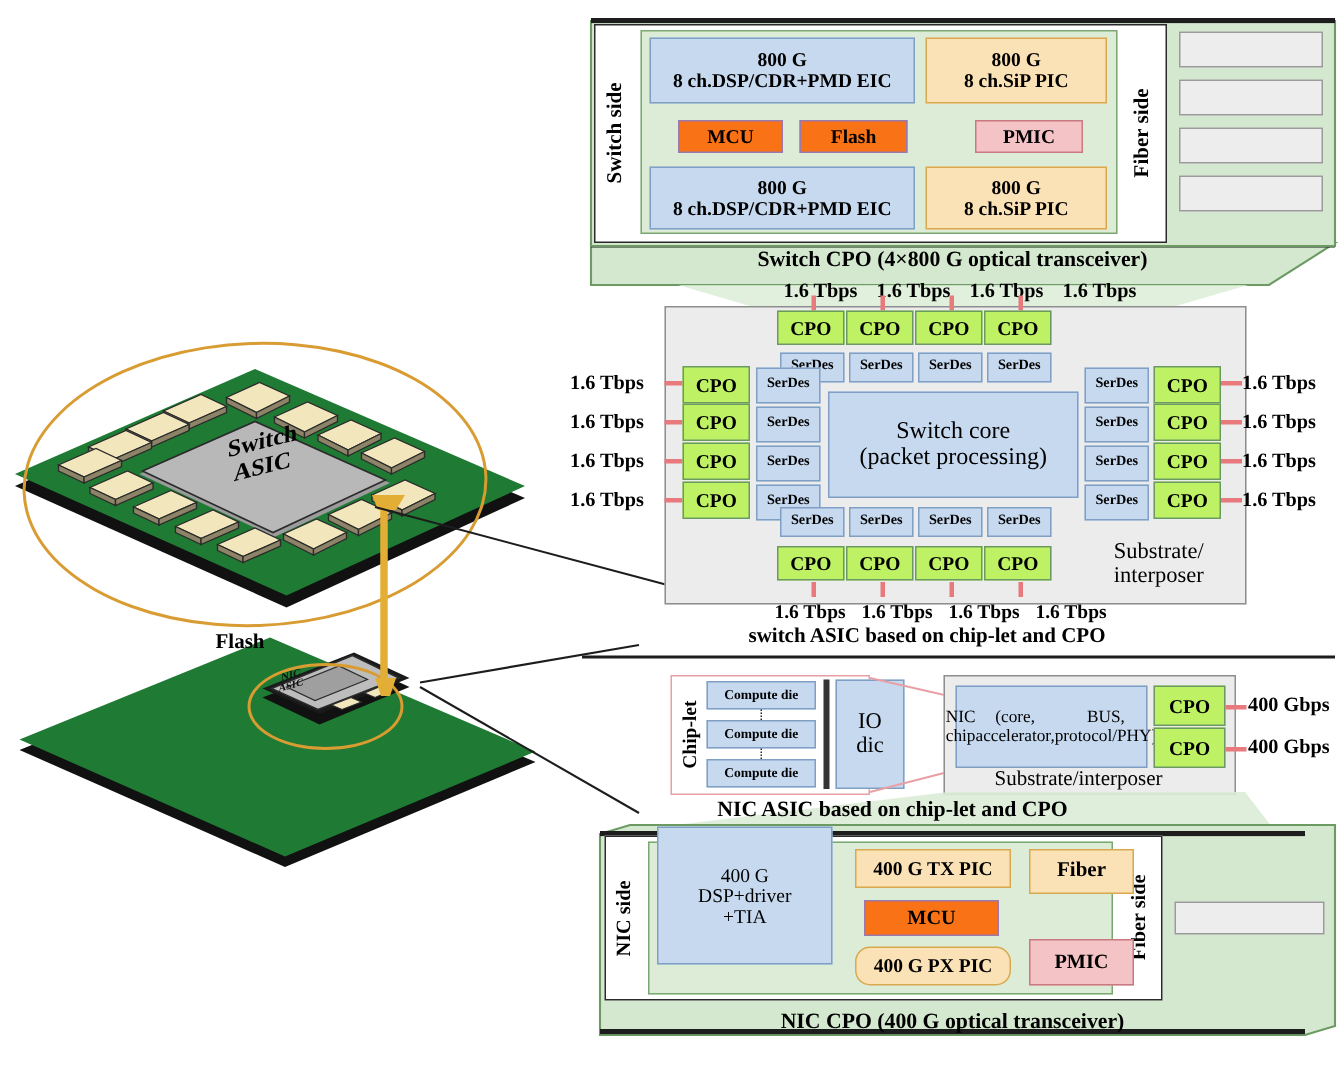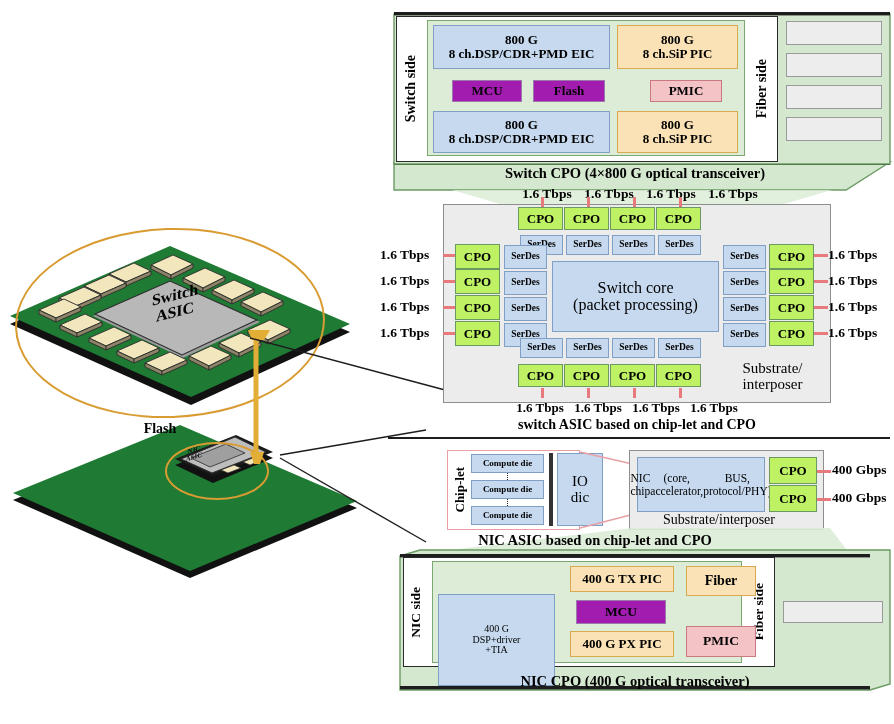--- a/index.html
+++ b/index.html
@@ -6,21 +6,21 @@
   body{width:894px;height:724px;position:relative;overflow:hidden;
        font-family:"Liberation Serif","DejaVu Serif",serif;color:#000;}
   .abs{position:absolute;box-sizing:border-box;}
   .ctr{display:flex;align-items:center;justify-content:center;text-align:center;line-height:1.05;}
   .vert{writing-mode:vertical-rl;transform:rotate(180deg);}
   .b{font-weight:bold;}
 
   
   .blue  {background:#c6d9ef;border:1.2px solid #7f9fc4;}
   .tan   {background:#fbe2b6;border:1.2px solid #d8a94e;}
-  .purple{background:#a21caf;border:1.2px solid #9c79ad;}
+  .purple{background:#f97316;border:1.2px solid #9c79ad;}
   .pink  {background:#f3c3c6;border:1.2px solid #c9797f;}
   .green {background:#bef264;border:1.4px solid #6a9a62;}
   .greenpale{background:#dcecd7;border:1.5px solid #7aa871;}
   .greyp {background:#ececec;border:1.2px solid #8e8e8e;}
   .white {background:#ffffff;border:1.6px solid #2a2a2a;}
   .fiber {background:#ededed;border:1.4px solid #9a9a9a;}
 
   
   .stub-h{background:#e8797d;height:3px;}
   .stub-v{background:#e8797d;width:3px;}
@@ -282,21 +282,21 @@
 <div class="abs ctr" style="left:720px;top:356px;width:105px;height:42px;font-size:15px;flex-direction:column;">
   <span>Substrate/</span>
   <span>interposer</span>
 </div>
 
 <div class="abs ctr b" style="left:509px;top:400px;width:62px;height:16px;font-size:13px;">1.6 Tbps</div>
 <div class="abs ctr b" style="left:567px;top:400px;width:62px;height:16px;font-size:13px;">1.6 Tbps</div>
 <div class="abs ctr b" style="left:625px;top:400px;width:62px;height:16px;font-size:13px;">1.6 Tbps</div>
 <div class="abs ctr b" style="left:683px;top:400px;width:62px;height:16px;font-size:13px;">1.6 Tbps</div>
 
-<div class="abs ctr b" style="left:443px;top:416px;width:388px;height:18px;font-size:14px;">switch ASIC based on chip-let and CPO</div>
+<div class="abs ctr b" style="left:424px;top:416px;width:388px;height:18px;font-size:14px;">switch ASIC based on chip-let and CPO</div>
 
 <div class="abs" style="left:388px;top:437px;width:502px;height:2.4px;background:#1d1d1d;"></div>
 
 <div class="abs pinkframe" style="left:447px;top:450px;width:133px;height:80px;"></div>
 <div class="abs ctr b" style="left:450px;top:452px;width:20px;height:76px;font-size:13px;">
   <span class="vert">Chip-let</span>
 </div>
 <div class="abs blue ctr b" style="left:471px;top:454px;width:73px;height:19px;font-size:9px;">Compute die</div>
 <div class="abs blue ctr b" style="left:471px;top:480px;width:73px;height:19px;font-size:9px;">Compute die</div>
 <div class="abs blue ctr b" style="left:471px;top:506px;width:73px;height:19px;font-size:9px;">Compute die</div>
@@ -340,26 +340,26 @@
 
 <div class="abs white" style="left:403px;top:557px;width:372px;height:110px;"></div>
 <div class="abs ctr b" style="left:404px;top:559px;width:24px;height:106px;font-size:13.5px;">
   <span class="vert">NIC side</span>
 </div>
 <div class="abs ctr b" style="left:746px;top:559px;width:26px;height:106px;font-size:13.5px;">
   <span class="vert">Fiber side</span>
 </div>
 <div class="abs greenpale" style="left:432px;top:561px;width:310px;height:102px;"></div>
 
-<div class="abs blue ctr" style="left:438px;top:594px;width:117px;height:92px;font-size:10px;flex-direction:column;">
+<div class="abs blue ctr" style="left:438px;top:551px;width:117px;height:92px;font-size:13px;flex-direction:column;">
   <span>400 G</span>
   <span>DSP+driver</span>
   <span>+TIA</span>
 </div>
 <div class="abs tan ctr b" style="left:570px;top:566px;width:104px;height:26px;font-size:13px;">400 G TX PIC</div>
 <div class="abs purple ctr b" style="left:576px;top:600px;width:90px;height:24px;font-size:13.5px;">MCU</div>
-<div class="abs tan ctr b" style="left:570px;top:631px;width:104px;height:26px;font-size:13px;">400 G PX PIC</div>
+<div class="abs tan ctr b" style="left:570px;top:631px;width:104px;height:26px;font-size:13px;border-radius:10px;">400 G PX PIC</div>
 <div class="abs tan ctr b" style="left:686px;top:566px;width:70px;height:30px;font-size:14px;">Fiber</div>
 <div class="abs pink ctr b" style="left:686px;top:626px;width:70px;height:31px;font-size:13.5px;">PMIC</div>
 
 <div class="abs fiber" style="left:783px;top:601px;width:100px;height:22px;"></div>
 
 <div class="abs ctr b" style="left:405px;top:672px;width:460px;height:20px;font-size:14.5px;">NIC CPO (400 G optical transceiver)</div>
 
 </body></html>

